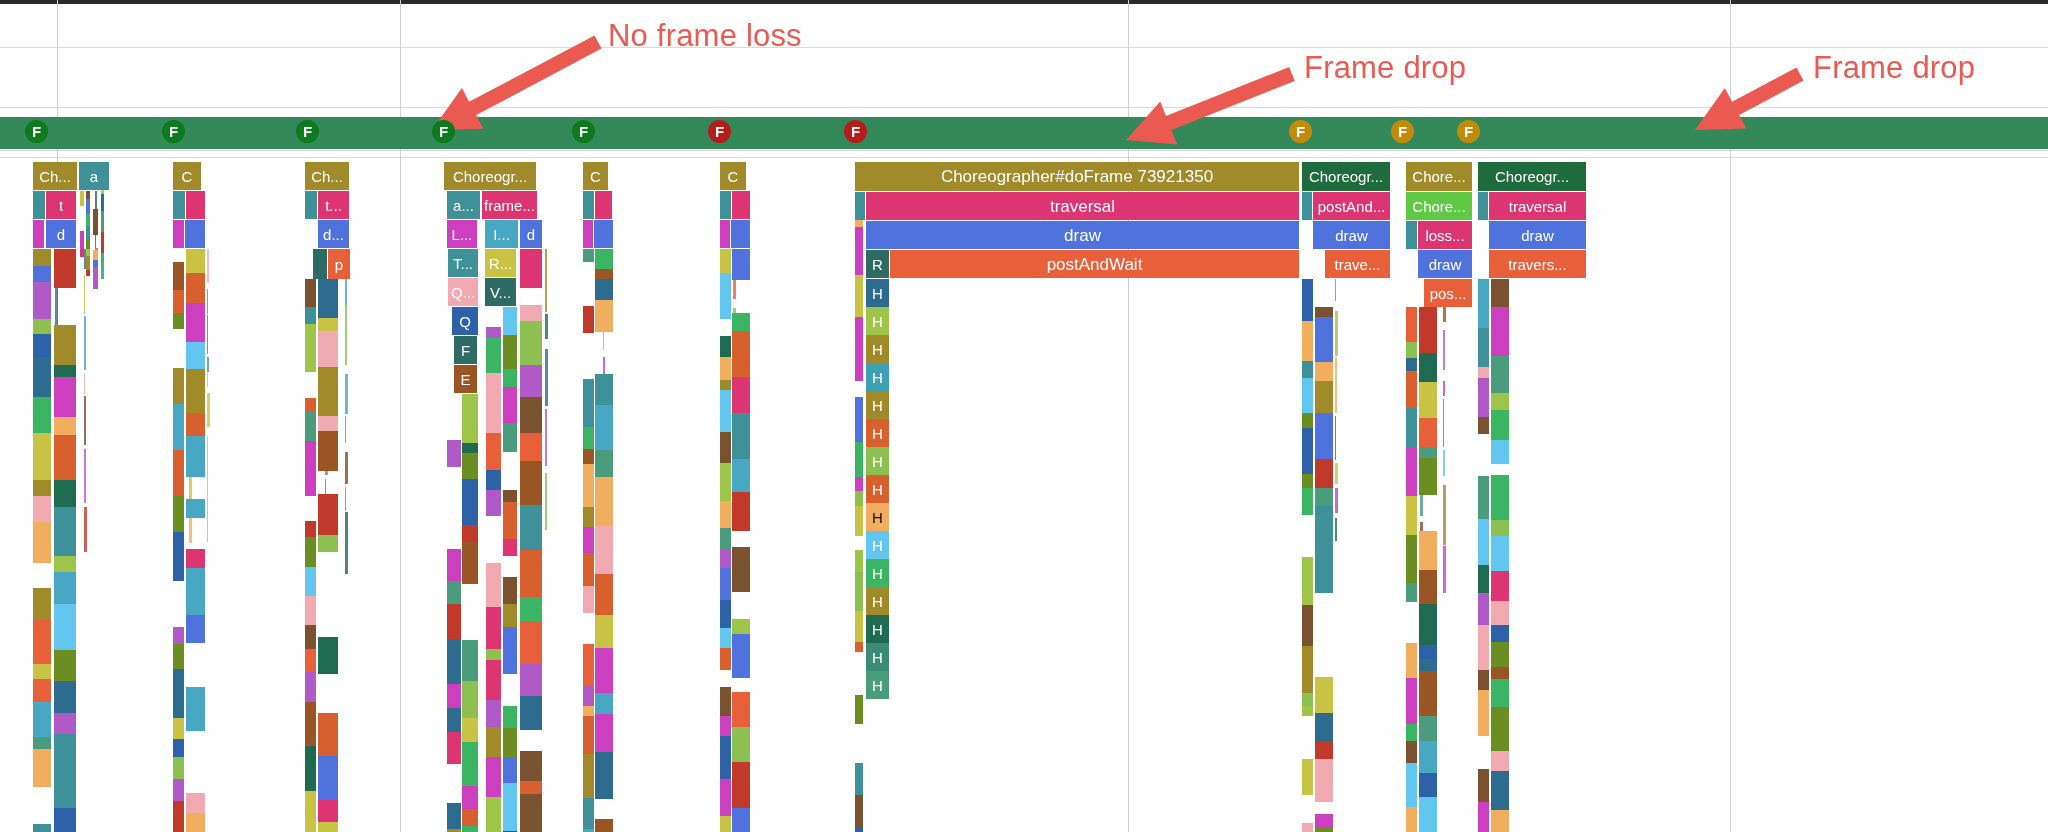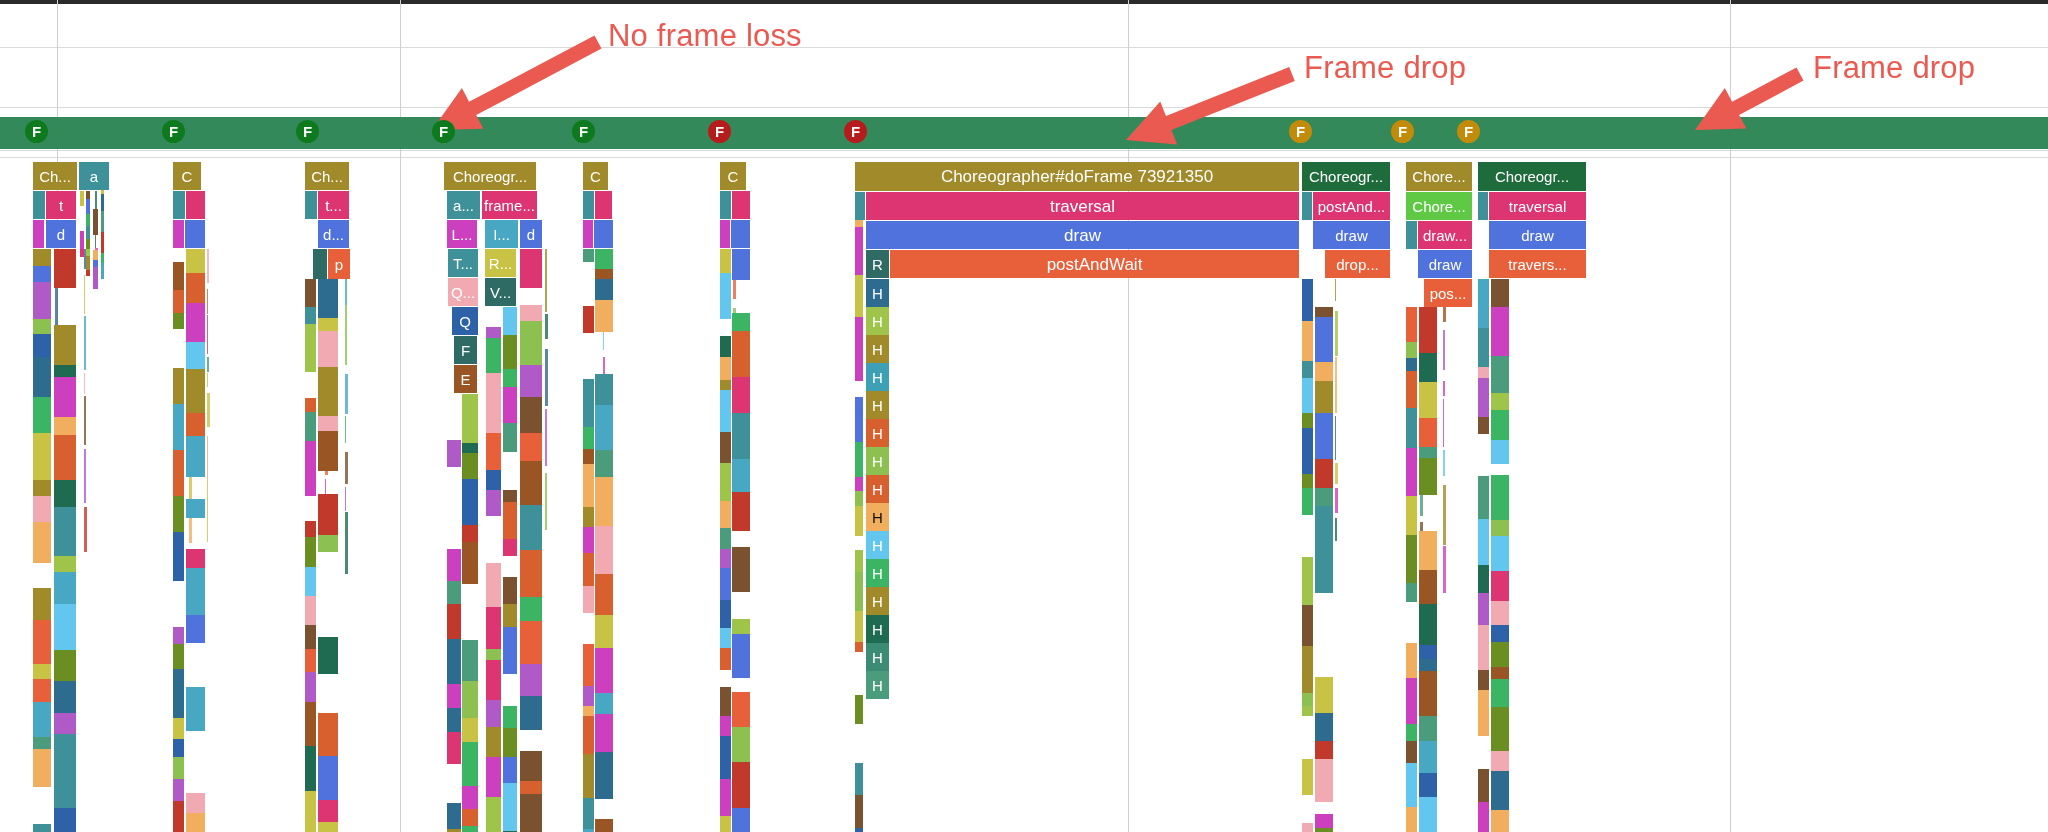--- a/index.html
+++ b/index.html
@@ -573,25 +573,25 @@
       <div class="slice big" title="Choreographer#doFrame 43200508" style="left: 855px; top: 162px; width: 444px; height: 29px; background: rgb(160, 138, 42);">Choreographer#doFrame 73921350</div>
       <div class="slice" title="" style="left: 855px; top: 192px; width: 10px; height: 28px; background: rgb(62, 144, 153);"></div>
       <div class="slice big" title="traversal" style="left: 866px; top: 192px; width: 433px; height: 28px; background: rgb(221, 53, 113);">traversal</div>
       <div class="slice big" title="draw" style="left: 866px; top: 221px; width: 433px; height: 28px; background: rgb(79, 114, 221);">draw</div>
       <div class="slice" title="R" style="left: 866px; top: 250px; width: 23px; height: 28px; background: rgb(45, 107, 100);">R</div>
       <div class="slice big" title="postAndWait" style="left: 890px; top: 250px; width: 409px; height: 28px; background: rgb(232, 96, 58);">postAndWait</div>
       <div class="slice" title="Choreogr..." style="left: 1302px; top: 162px; width: 88px; height: 29px; background: rgb(30, 107, 60);">Choreogr...</div>
       <div class="slice" title="" style="left: 1302px; top: 192px; width: 10px; height: 28px; background: rgb(62, 144, 153);"></div>
       <div class="slice" title="travers..." style="left: 1313px; top: 192px; width: 77px; height: 28px; background: rgb(221, 53, 113);">postAnd...</div>
       <div class="slice" title="draw" style="left: 1313px; top: 221px; width: 77px; height: 28px; background: rgb(79, 114, 221);">draw</div>
-      <div class="slice" title="postA..." style="left: 1325px; top: 250px; width: 65px; height: 28px; background: rgb(232, 96, 58);">drop...</div>
+      <div class="slice" title="postA..." style="left: 1325px; top: 250px; width: 65px; height: 28px; background: rgb(232, 96, 58);">trave...</div>
       <div class="slice" title="Chore..." style="left: 1406px; top: 162px; width: 66px; height: 29px; background: rgb(160, 138, 42);">Chore...</div>
       <div class="slice" title="Chore..." style="left: 1406px; top: 192px; width: 66px; height: 28px; background: rgb(95, 201, 70);">Chore...</div>
       <div class="slice" title="" style="left: 1406px; top: 221px; width: 11px; height: 28px; background: rgb(62, 144, 153);"></div>
-      <div class="slice" title="trav..." style="left: 1418px; top: 221px; width: 54px; height: 28px; background: rgb(221, 53, 113);">draw...</div>
+      <div class="slice" title="trav..." style="left: 1418px; top: 221px; width: 54px; height: 28px; background: rgb(221, 53, 113);">loss...</div>
       <div class="slice" title="draw" style="left: 1418px; top: 250px; width: 54px; height: 28px; background: rgb(79, 114, 221);">draw</div>
       <div class="slice" title="pos..." style="left: 1424px; top: 279px; width: 48px; height: 28px; background: rgb(232, 96, 58);">pos...</div>
       <div class="slice" title="Choreogra..." style="left: 1478px; top: 162px; width: 108px; height: 29px; background: rgb(30, 107, 60);">Choreogr...</div>
       <div class="slice" title="" style="left: 1478px; top: 192px; width: 10px; height: 28px; background: rgb(62, 144, 153);"></div>
       <div class="slice" title="traversal" style="left: 1489px; top: 192px; width: 97px; height: 28px; background: rgb(221, 53, 113);">traversal</div>
       <div class="slice" title="draw" style="left: 1489px; top: 221px; width: 97px; height: 28px; background: rgb(79, 114, 221);">draw</div>
       <div class="slice" title="postAnd..." style="left: 1489px; top: 250px; width: 97px; height: 28px; background: rgb(232, 96, 58);">travers...</div>
     </div>
 
   <div id="hstacklayer">

